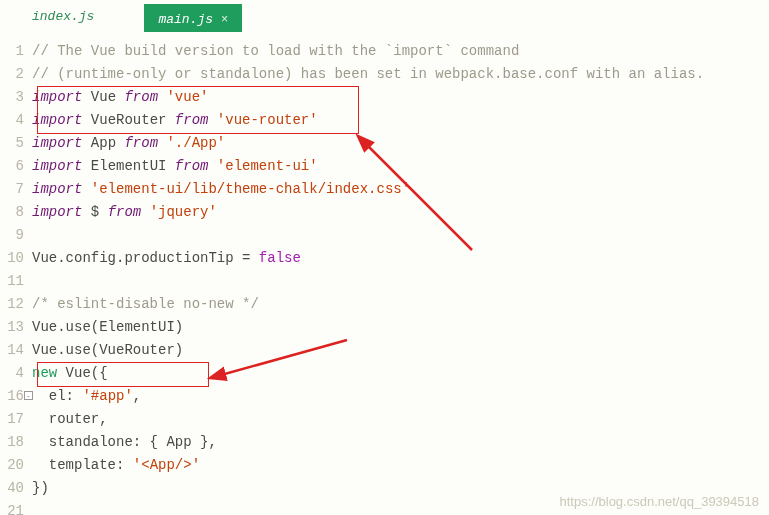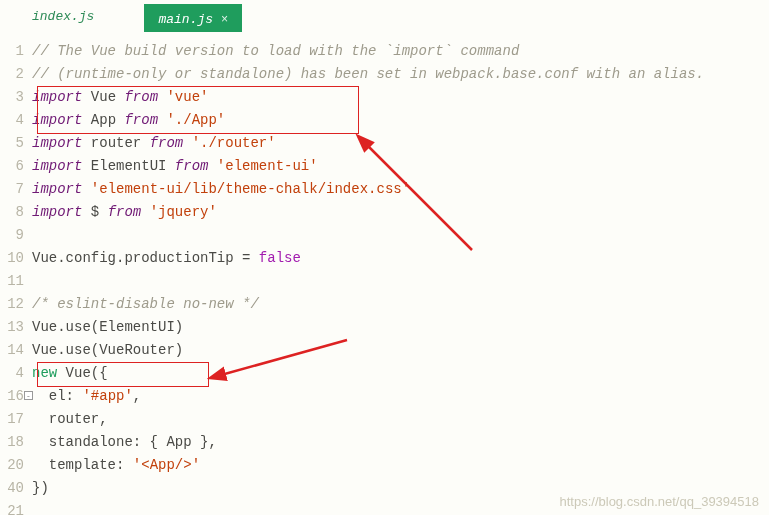--- a/index.html
+++ b/index.html
@@ -60,21 +60,21 @@
       height: 9px;
       border: 1px solid #999;
       font-size: 8px;
       line-height: 7px;
       text-align: center;
       color: #777;
       background: #fff;
     }
     .code { flex: 1; position: relative; }
     .line { height: 23px; line-height: 23px; white-space: pre; }
-    .c-comment { color: #9e9b8c; font-style: italic; }
+    .c-comment { color: #9e9b8c; }
     .c-kw { color: #701a75; font-style: italic; }
     .c-id { color: #4a4a46; }
     .c-str { color: #c2410c; }
     .c-false { color: #a21caf; }
     .c-new { color: #1f9d5d; }
     .box1 {
       position: absolute;
       border: 1.5px solid #d22;
       left: 5px;
       top: 46px;
@@ -134,22 +134,22 @@
       <div class="ln">18</div>
       <div class="ln">20</div>
       <div class="ln">40</div>
       <div class="ln">21</div>
   </div>
   <div class="fold">-</div>
   <div class="code">
     <div class="line"><span class="c-comment">// The Vue build version to load with the `import` command</span></div>
     <div class="line"><span class="c-comment">// (runtime-only or standalone) has been set in webpack.base.conf with an alias.</span></div>
     <div class="line"><span class="c-kw">import</span><span class="c-id"> Vue </span><span class="c-kw">from</span><span> </span><span class="c-str">'vue'</span></div>
+    <div class="line"><span class="c-kw">import</span><span class="c-id"> VueRouter </span><span class="c-kw">from</span><span> </span><span class="c-str">'vue-router'</span></div>
     <div class="line"><span class="c-kw">import</span><span class="c-id"> App </span><span class="c-kw">from</span><span> </span><span class="c-str">'./App'</span></div>
-    <div class="line"><span class="c-kw">import</span><span class="c-id"> router </span><span class="c-kw">from</span><span> </span><span class="c-str">'./router'</span></div>
     <div class="line"><span class="c-kw">import</span><span class="c-id"> ElementUI </span><span class="c-kw">from</span><span> </span><span class="c-str">'element-ui'</span></div>
     <div class="line"><span class="c-kw">import</span><span> </span><span class="c-str">'element-ui/lib/theme-chalk/index.css'</span></div>
     <div class="line"><span class="c-kw">import</span><span class="c-id"> $ </span><span class="c-kw">from</span><span> </span><span class="c-str">'jquery'</span></div>
     <div class="line"></div>
     <div class="line"><span class="c-id">Vue.config.productionTip = </span><span class="c-false">false</span></div>
     <div class="line"></div>
     <div class="line"><span class="c-comment">/* eslint-disable no-new */</span></div>
     <div class="line"><span class="c-id">Vue.use(ElementUI)</span></div>
     <div class="line"><span class="c-id">Vue.use(VueRouter)</span></div>
     <div class="line"><span class="c-new">new</span><span class="c-id"> Vue({</span></div>

